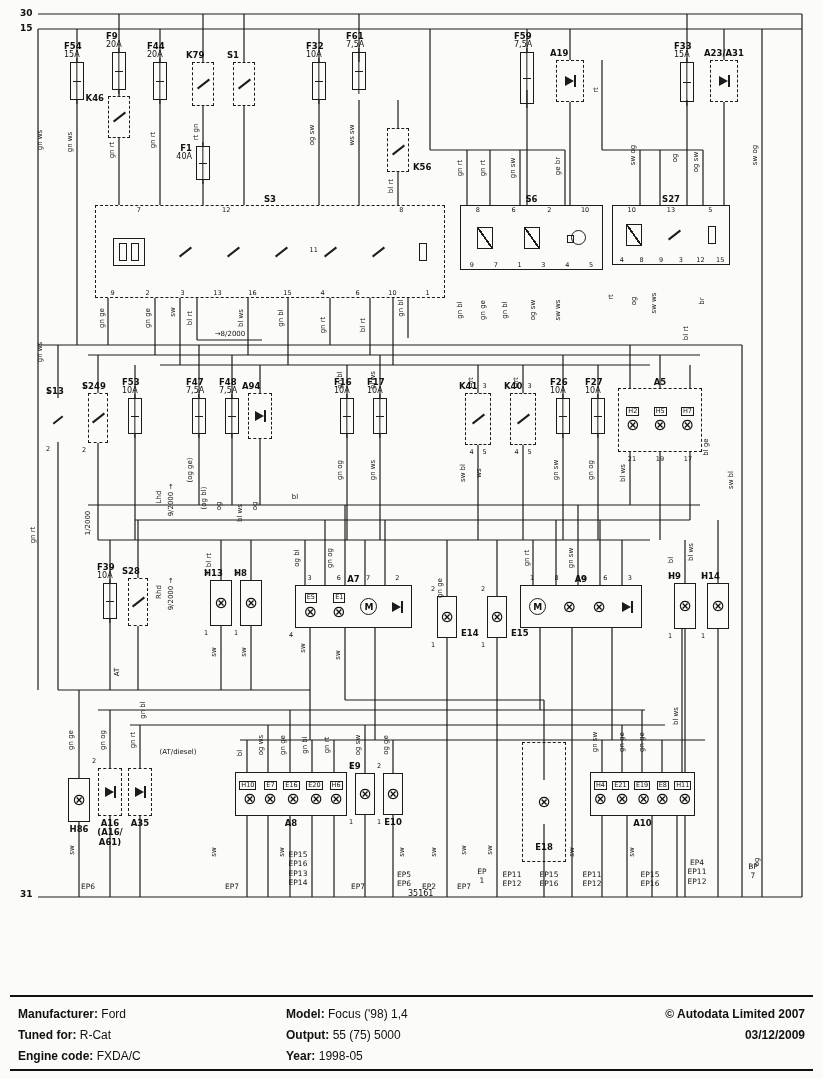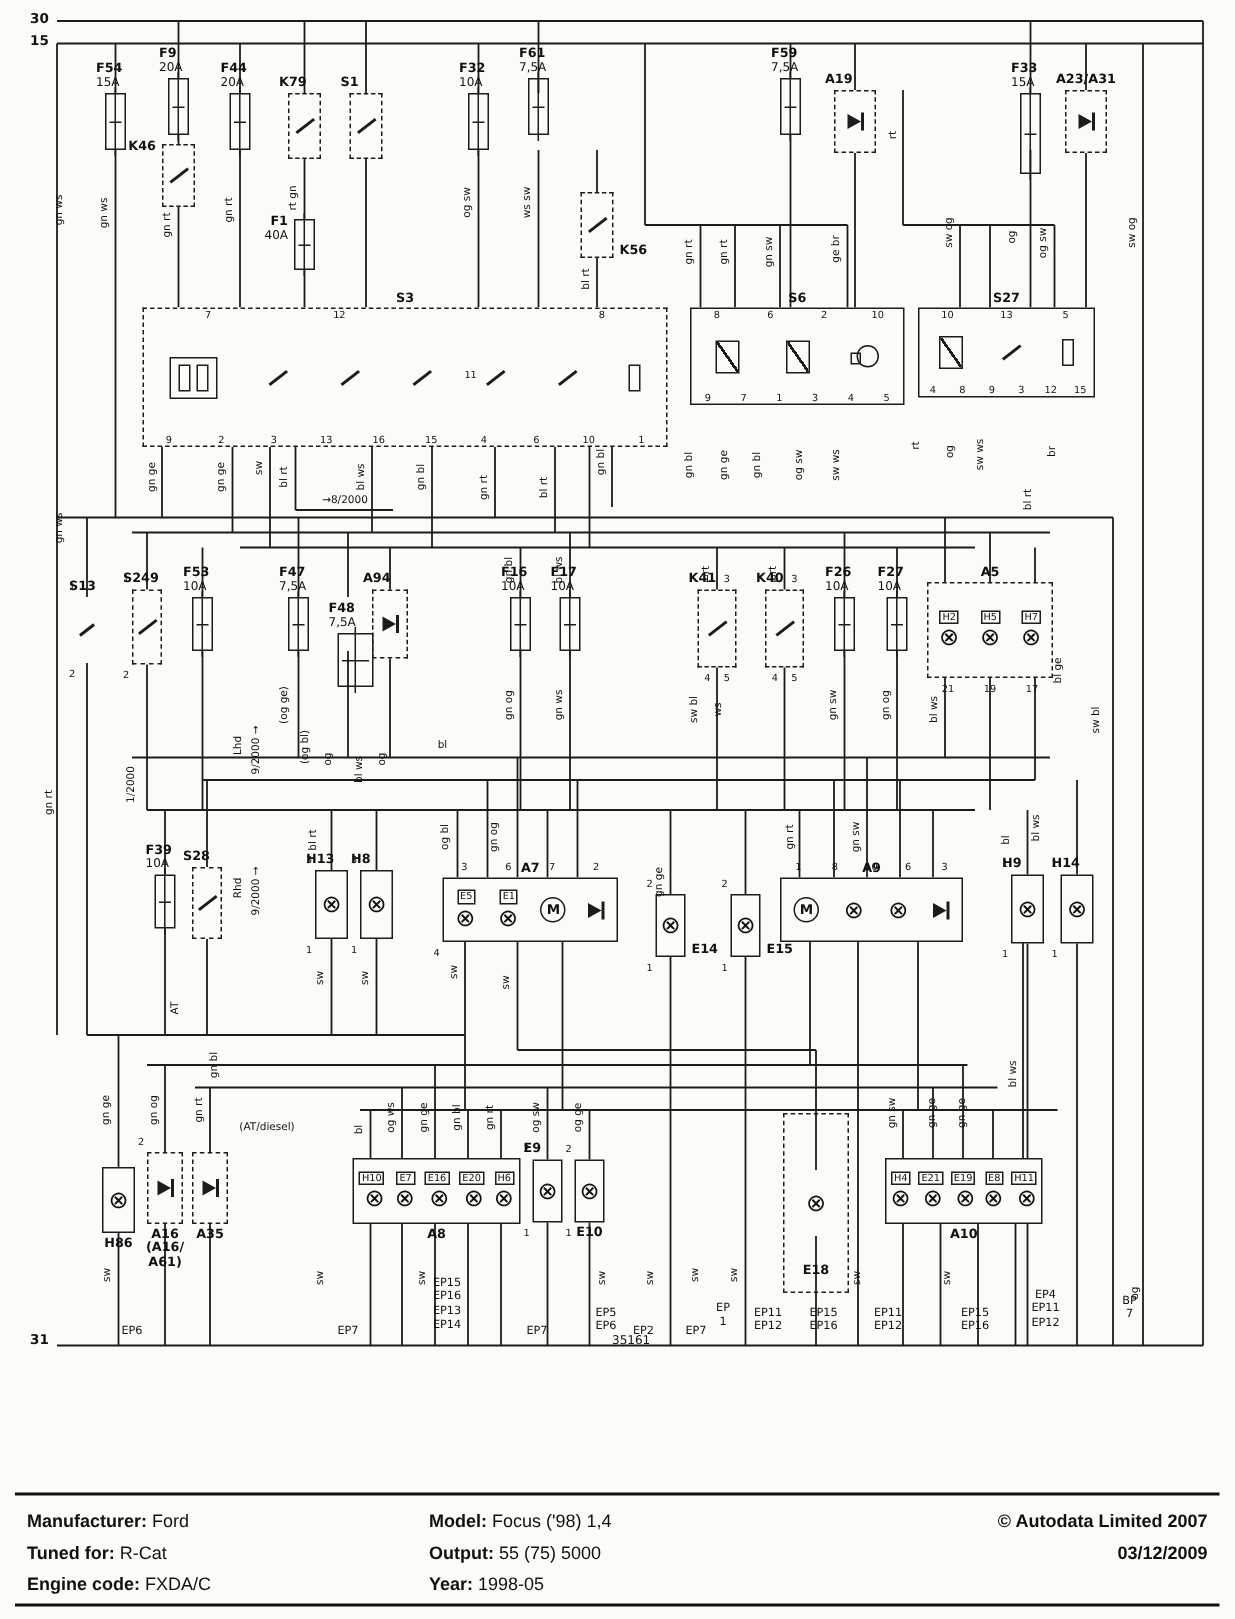--- a/index.html
+++ b/index.html
@@ -297,39 +297,39 @@
       </div>
     </div>
     <div class="comp t-dbox" style="left: 387px; top: 128px; width: 22px; height: 44px;">
       <div class="body dashed">
         <div class="swl"></div>
       </div>
       <div class="lbl lp-r">
         <div class="nm">K56</div>
       </div>
     </div>
-    <div class="comp t-fuse" style="left: 520px; top: 52px; width: 14px; height: 38px;">
+    <div class="comp t-fuse" style="left: 520px; top: 52px; width: 14px; height: 52px;">
       <div class="body fusebody"></div>
       <div class="lbl lp-t">
         <div class="nm">F59</div>
         <div class="sub">7,5A</div>
       </div>
     </div>
     <div class="comp t-dbox" style="left: 556px; top: 60px; width: 28px; height: 42px;">
       <div class="body dashed">
         <div class="diode">
           <div class="tri"></div>
           <div class="bar"></div>
         </div>
       </div>
       <div class="lbl lp-t">
         <div class="nm">A19</div>
       </div>
     </div>
-    <div class="comp t-fuse" style="left: 680px; top: 62px; width: 14px; height: 54px;">
+    <div class="comp t-fuse" style="left: 680px; top: 62px; width: 14px; height: 40px;">
       <div class="body fusebody"></div>
       <div class="lbl lp-t">
         <div class="nm">F33</div>
         <div class="sub">15A</div>
       </div>
     </div>
     <div class="comp t-dbox" style="left: 710px; top: 60px; width: 28px; height: 42px;">
       <div class="body dashed">
         <div class="diode">
           <div class="tri"></div>
@@ -437,21 +437,21 @@
         <div class="sub">10A</div>
       </div>
     </div>
     <div class="comp t-fuse" style="left: 192px; top: 398px; width: 14px; height: 36px;">
       <div class="body fusebody"></div>
       <div class="lbl lp-t">
         <div class="nm">F47</div>
         <div class="sub">7,5A</div>
       </div>
     </div>
-    <div class="comp t-fuse" style="left: 225px; top: 398px; width: 24px; height: 36px; margin-top: 24px;">
+    <div class="comp t-fuse" style="left: 225px; top: 398px; width: 14px; height: 36px;">
       <div class="body fusebody"></div>
       <div class="lbl lp-t">
         <div class="nm">F48</div>
         <div class="sub">7,5A</div>
       </div>
     </div>
     <div class="comp t-dbox" style="left: 248px; top: 393px; width: 24px; height: 46px;">
       <div class="body dashed">
         <div class="diode">
           <div class="tri"></div>

